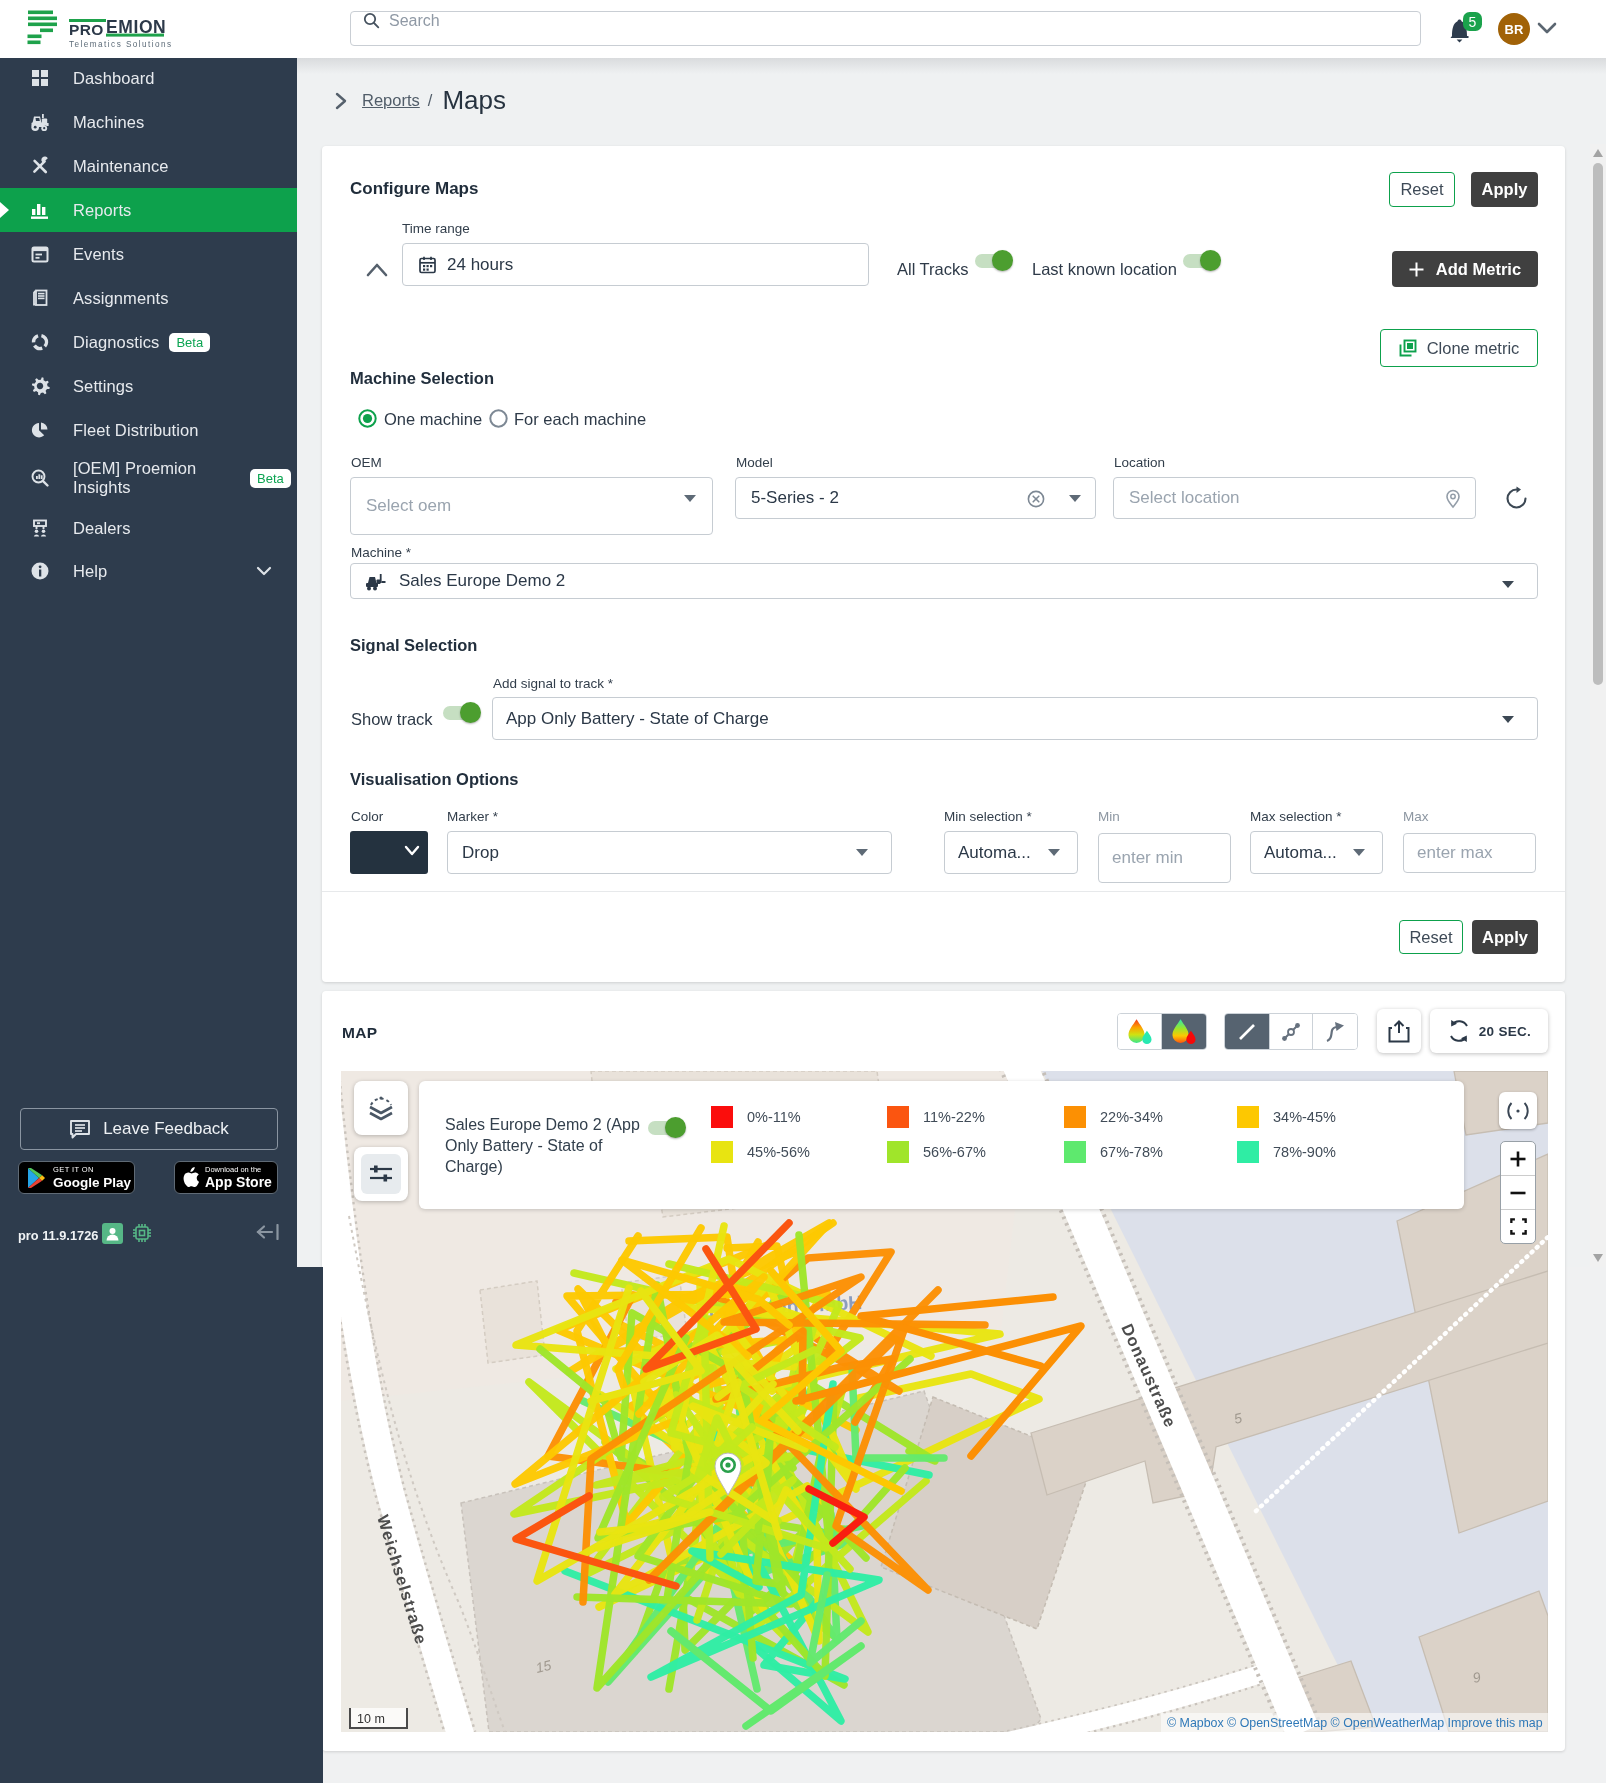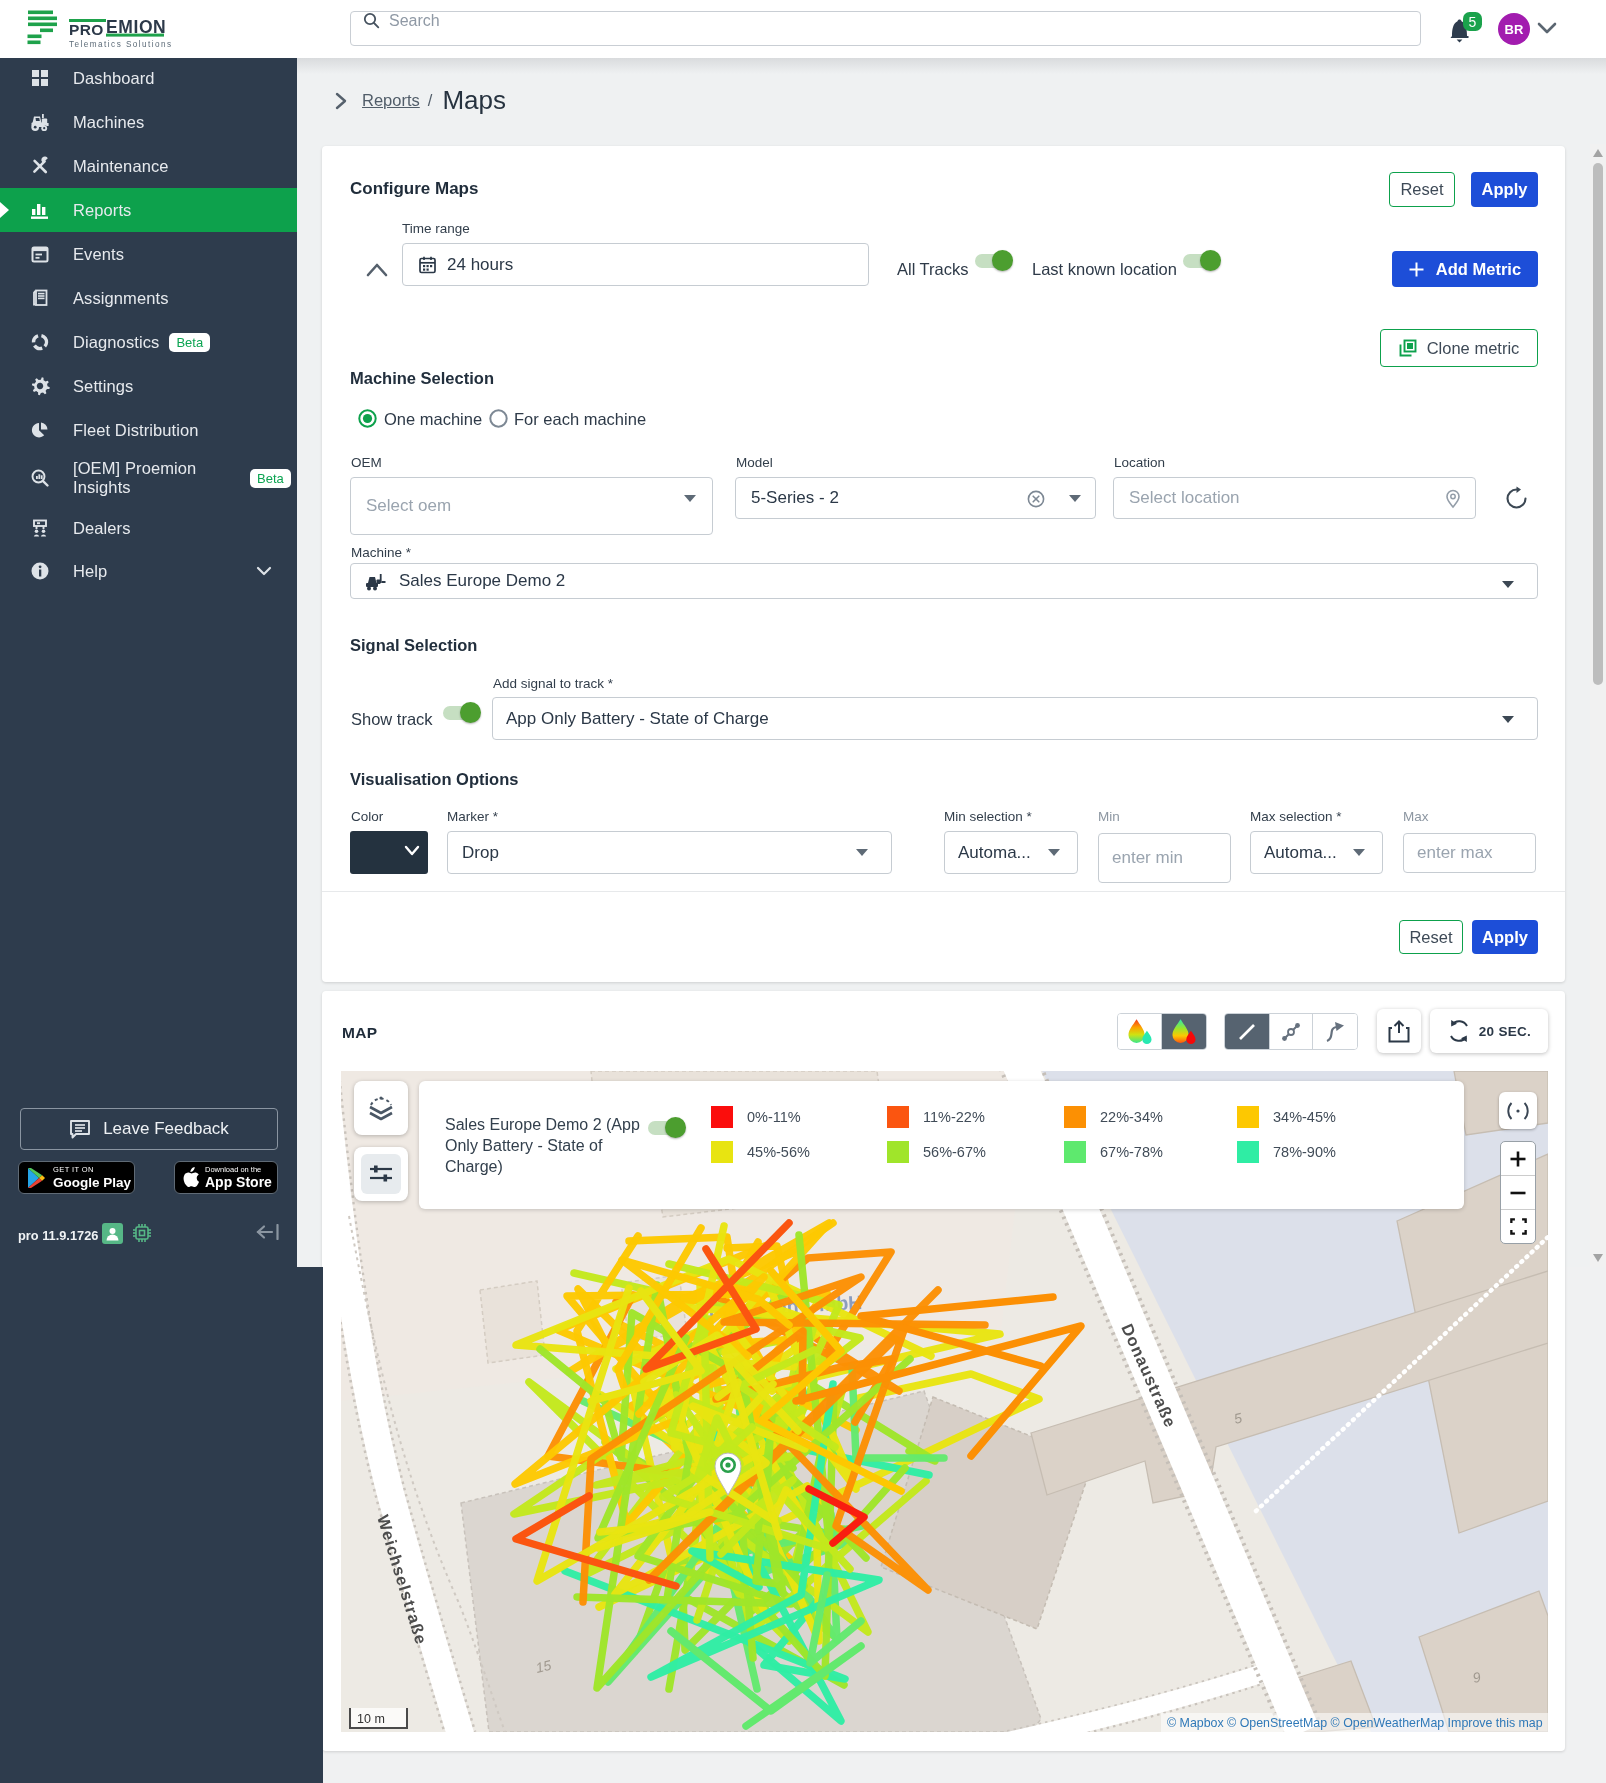--- a/index.html
+++ b/index.html
@@ -11,21 +11,21 @@
 .below-bg{position:absolute;left:322px;top:1267px;width:1284px;height:516px;background:#f0f1f2;z-index:0}
 .sb{position:absolute;top:58px;left:0;width:297px;height:1725px;background:#2e3c4d;z-index:20;color:#e7eaee}
 .sb2{position:absolute;top:1267px;left:297px;width:26px;height:516px;background:#2e3c4d;z-index:5}
 .nav-item{position:absolute;left:0;width:297px;height:44px;display:flex;align-items:center}
 .nav-item .ic{width:20px;height:20px;margin-left:30px;flex:none}
 .nav-item .lbl{margin-left:23px;font-size:16.5px;letter-spacing:.1px;color:#e7eaee}
 .nav-active{background:#0da14c}
 .nav-arrow{position:absolute;left:0;top:14px;width:0;height:0;border-top:8px solid transparent;border-bottom:8px solid transparent;border-left:9px solid #fff}
 .beta{display:inline-block;background:#fff;color:#0ca452;font-size:13px;padding:2px 7px;border-radius:5px;margin-left:10px}
 .card{position:absolute;background:#fff;border-radius:4px;box-shadow:0 1px 3px rgba(0,0,0,.14);z-index:3}
-.btn-green{background:#1d4ed8;color:#fff;font-weight:bold;border-radius:4px;display:flex;align-items:center;justify-content:center;font-size:16.5px}
+.btn-green{background:#404040;color:#fff;font-weight:bold;border-radius:4px;display:flex;align-items:center;justify-content:center;font-size:16.5px}
 .btn-outline{background:#fff;color:#3e4a57;border:1px solid #0da14c;border-radius:4px;display:flex;align-items:center;justify-content:center;font-size:16.5px}
 .inp{position:absolute;border:1px solid #c6ccd2;border-radius:4px;background:#fff;display:flex;align-items:center;font-size:17px;color:#2b3847}
 .inp .ph{color:#9aa4af}
 .flabel{position:absolute;font-size:13.5px;color:#323e4b}
 .flabel.mut{color:#8d97a2}
 .sect{position:absolute;font-size:16.5px;font-weight:bold;color:#222f3d}
 .caret{width:0;height:0;border-left:6px solid transparent;border-right:6px solid transparent;border-top:7px solid #5e6a76;position:absolute}
 .toggle{position:absolute}
 .toggle .track{position:absolute;left:0;top:4px;width:34px;height:14px;border-radius:7px;background:#c6dfc2}
 .toggle .knob{position:absolute;right:0;top:0;width:21px;height:21px;border-radius:50%;background:#4c9e2f;box-shadow:0 1px 2px rgba(0,0,0,.3)}
@@ -61,21 +61,21 @@
         <line x1="11" y1="11" x2="15.3" y2="15.3" stroke="#46525f" stroke-width="1.8" stroke-linecap="round"></line>
       </svg>
     <span style="margin-left:9px;font-size:16px;color:#8f99a5">Search</span>
   </div>
   <svg class="abs" style="left:1446px;top:10px" width="44" height="38" viewBox="0 0 44 38">
     <path d="M6 26 C6 19 7 13.5 11.5 11.2 C12 9 15 9 15.5 11.2 C20 13.5 21 19 21 26 L22.5 26 L22.5 28 L4.5 28 Z" fill="#2e3c4d"></path>
     <path d="M10.6 29.4 L16.4 29.4 L13.5 32.4 Z" fill="#2e3c4d"></path>
     <rect x="17" y="2" width="19" height="19" rx="6.5" fill="#1ba24c"></rect>
     <text x="26.5" y="16.5" font-size="14" fill="#fff" text-anchor="middle">5</text>
   </svg>
-  <div class="abs" style="left:1498px;top:13px;width:32px;height:32px;border-radius:50%;background:#a21caf;color:#fff;display:flex;align-items:center;justify-content:center;font-size:13px;font-weight:bold">BR</div>
+  <div class="abs" style="left:1498px;top:13px;width:32px;height:32px;border-radius:50%;background:#a16207;color:#fff;display:flex;align-items:center;justify-content:center;font-size:13px;font-weight:bold">BR</div>
   <svg class="abs" style="left:1537px;top:22px" width="20" height="14" viewBox="0 0 20 14">
       <polyline points="2,2 10,10 18,2" fill="none" stroke="#5b6671" stroke-width="2.6" stroke-linecap="round" stroke-linejoin="round"></polyline>
     </svg>
 </div>
 
 <div class="sb">
 <div class="nav-item" style="top:-2px">
 <svg class="ic" viewBox="0 0 20 20">
         <g fill="#dde2e7">
           <rect x="2" y="2" width="7" height="7"></rect>

